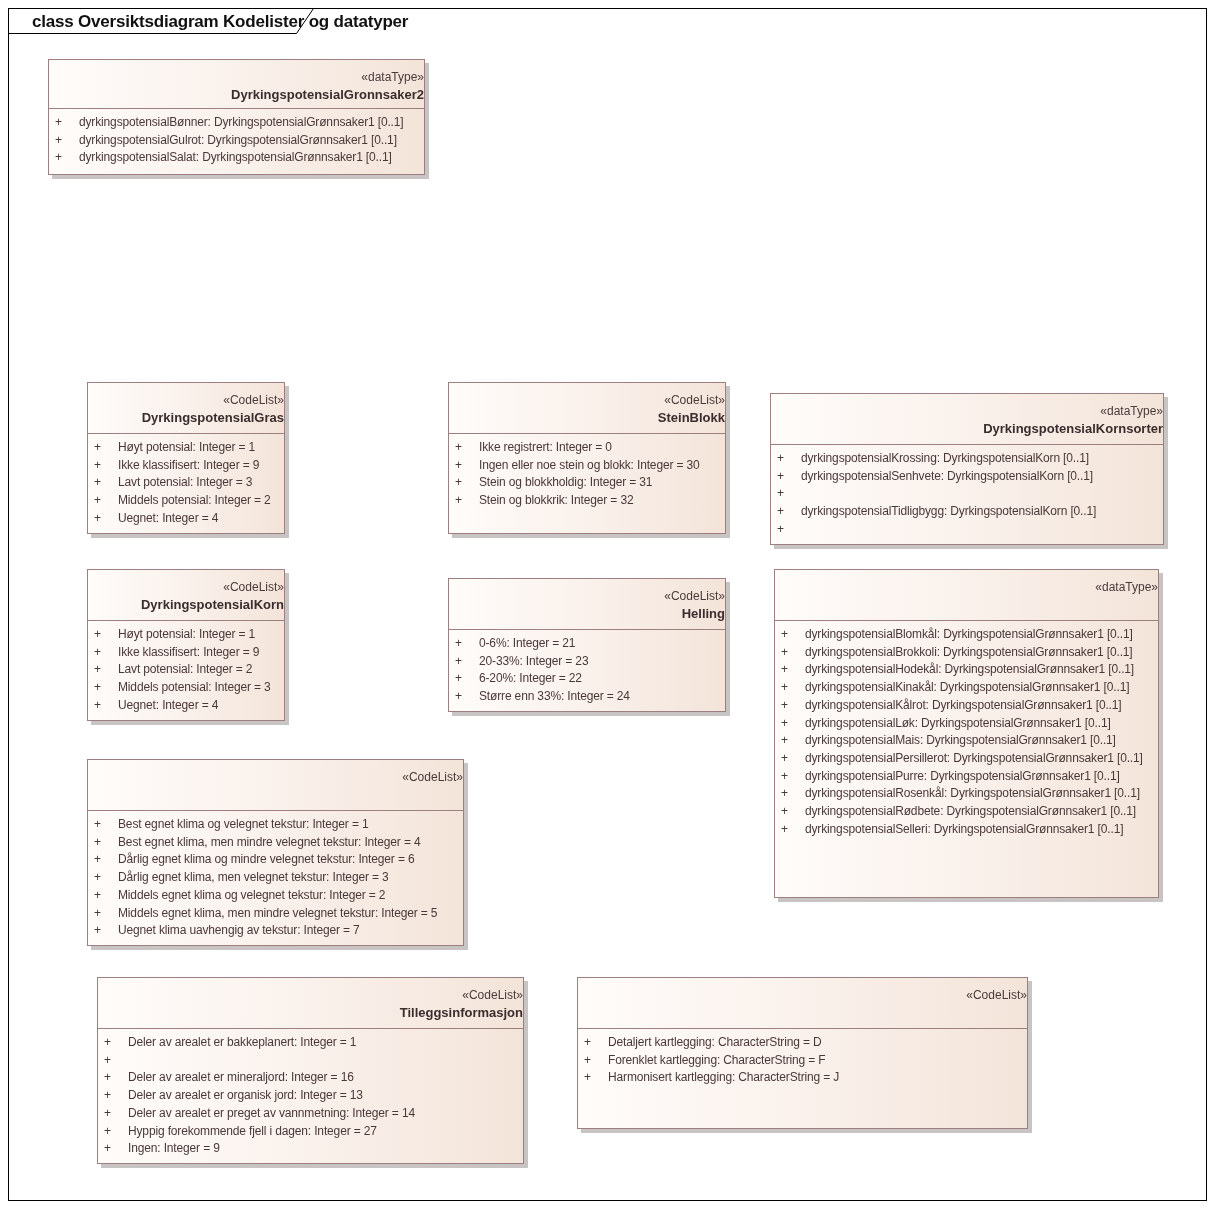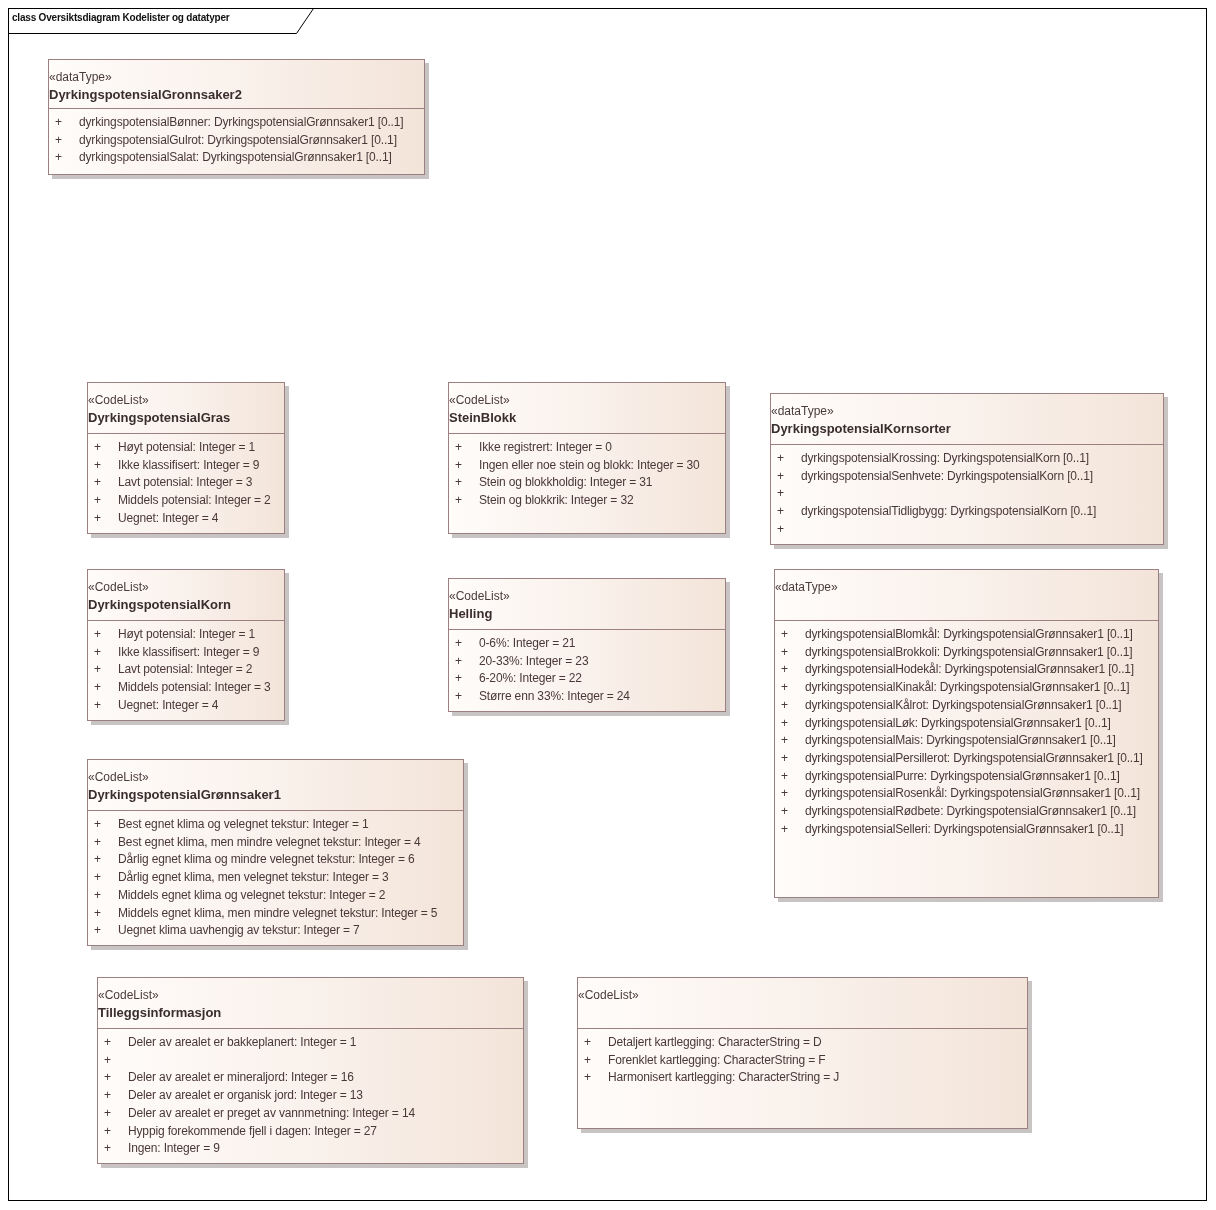--- a/index.html
+++ b/index.html
@@ -11,32 +11,32 @@
   }
   .frame {
     position: absolute; left: 8px; top: 8px; width: 1199px; height: 1193px;
     border: 1px solid #000; box-sizing: border-box;
   }
   .frame-tab {
     position: absolute; left: 8px; top: 8px; height: 26px;
   }
   .frame-tab svg { position: absolute; left: 0; top: 0; }
   .frame-title {
-    position: absolute; left: 4px; top: 4px; white-space: nowrap;
-    font-size: 10px; font-weight: bold; color: #111; letter-spacing: -0.2px;
+    position: absolute; left: 24px; top: 4px; white-space: nowrap;
+    font-size: 17px; font-weight: bold; color: #111; letter-spacing: -0.2px;
   }
   .cls {
     position: absolute; box-sizing: border-box;
     border: 1px solid #9c7f80;
     background: linear-gradient(to right, #fffcfa 0%, #f9f0ea 55%, #f3e4d9 100%);
     box-shadow: 4px 4px 0 #c9c4c4;
   }
   .cls-head {
     box-sizing: border-box; border-bottom: 1px solid #9c7f80;
-    text-align: left; padding-top: 8px;
+    text-align: right; padding-top: 8px;
   }
   .stereo { font-size: 12px; color: #4a3b3b; line-height: 18px; }
   .cname { font-size: 13px; font-weight: bold; color: #3a2d2d; line-height: 18px; }
   .attrs { padding-top: 5px; }
   .attr {
     display: flex; font-size: 12px; line-height: 17.7px; color: #4a3838;
     white-space: nowrap;
   }
   .vis { width: 30px; padding-left: 6px; box-sizing: border-box; flex: none; }
   .atext { letter-spacing: -0.15px; }
@@ -260,21 +260,20 @@
     <div class="attr">
         <span class="vis">+</span>
         <span class="atext">dyrkingspotensialSelleri: DyrkingspotensialGrønnsaker1 [0..1]</span>
       </div>
   </div>
 </div>
 
 <div class="cls" style="left:87px; top:759px; width:377px; height:187px;">
   <div class="cls-head" style="height:51px;">
     <div class="stereo">«CodeList»</div>
-    <div class="cname">DyrkingspotensialGrønnsaker1</div>
   </div>
   <div class="attrs">
     <div class="attr">
         <span class="vis">+</span>
         <span class="atext">Best egnet klima og velegnet tekstur: Integer = 1</span>
       </div>
     <div class="attr">
         <span class="vis">+</span>
         <span class="atext">Best egnet klima, men mindre velegnet tekstur: Integer = 4</span>
       </div>

